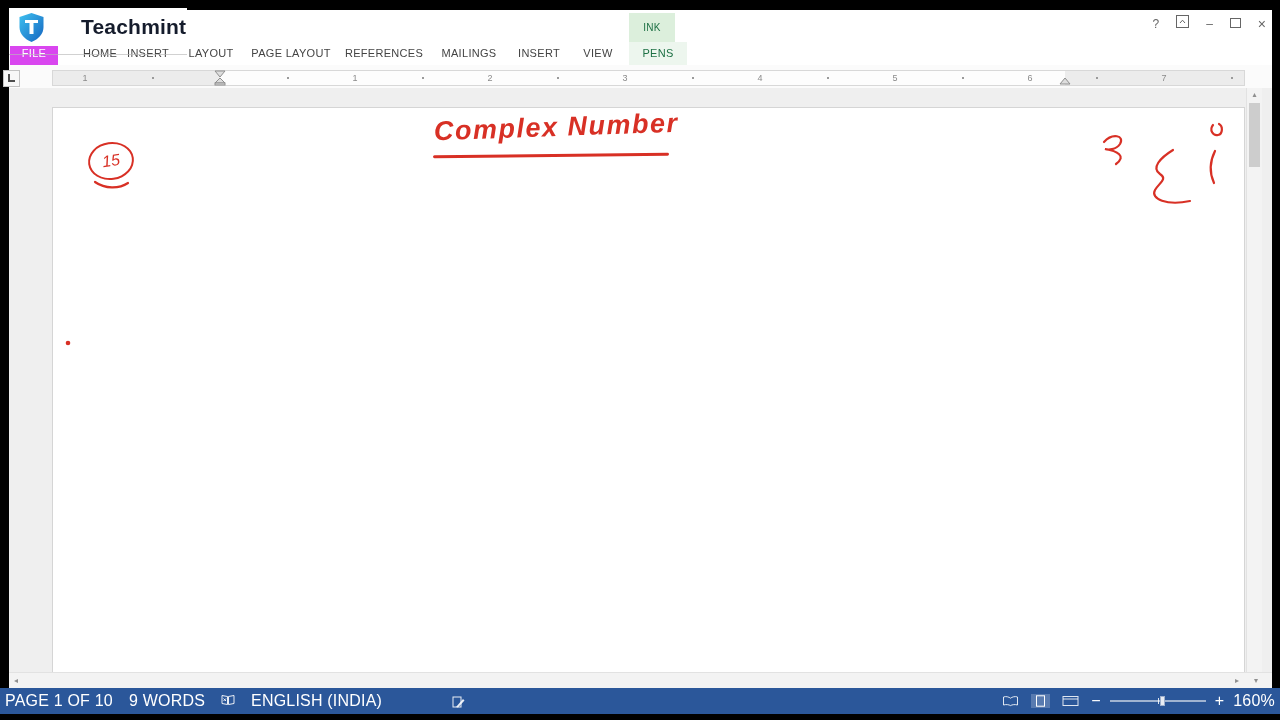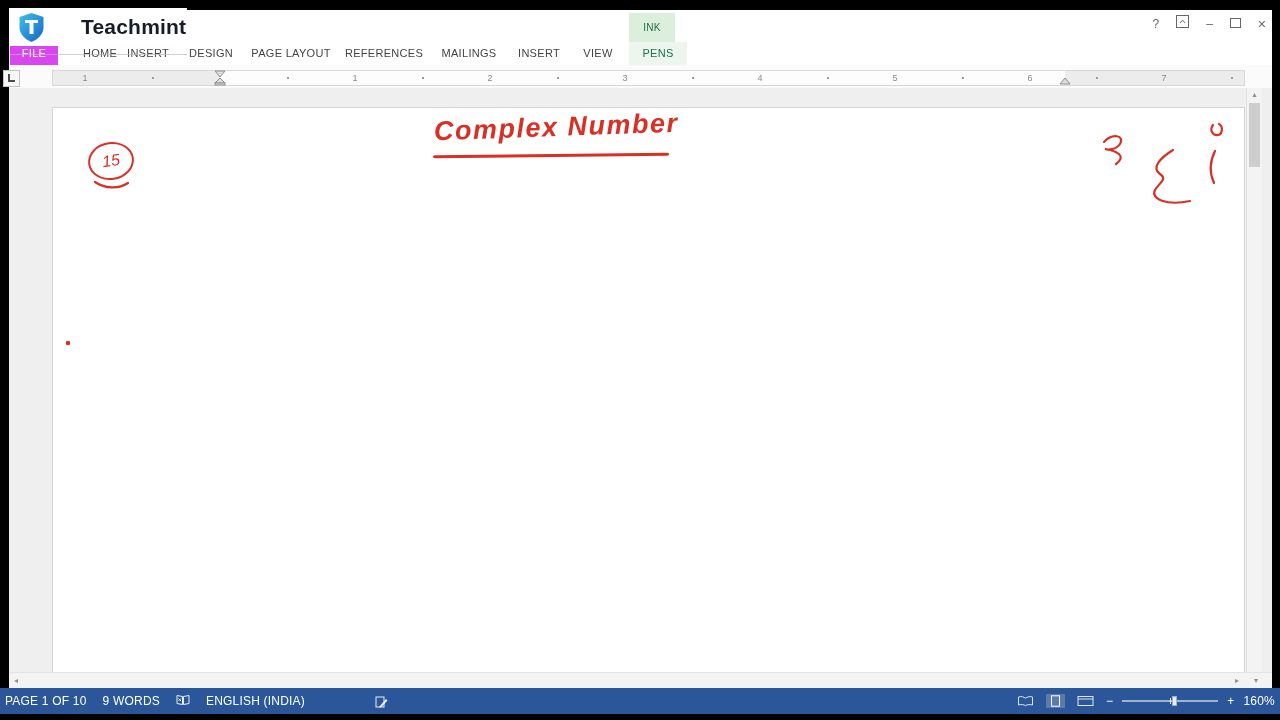--- a/index.html
+++ b/index.html
@@ -68,21 +68,21 @@
   .vthumb{position:absolute;left:2px;top:15px;width:11px;height:64px;background:#cdcdcd;}
   .hscroll{position:absolute;left:0;top:662px;width:1263px;height:16px;background:#f3f3f3;
            border-top:1px solid #e2e2e2;box-sizing:border-box;}
   .harrow{position:absolute;top:0;width:14px;height:15px;text-align:center;font-size:8px;
           line-height:15px;color:#8f8f8f;}
   .ha-left{left:0;} .ha-right{left:1221px;} .ha-corner{left:1240px;}
 
   
   .statusbar{position:absolute;left:0;top:688px;width:1280px;height:18px;background:#2b579a;
              color:#fff;display:flex;align-items:center;justify-content:space-between;
-             font-size:12px;letter-spacing:.2px;padding:13px 5px;box-sizing:border-box;}
+             font-size:16px;letter-spacing:.2px;padding:13px 5px;box-sizing:border-box;}
   .sb-left{display:flex;align-items:center;gap:16px;}
   .sb-right{display:flex;align-items:center;gap:9px;}
   .sb-item{white-space:nowrap;cursor:default;}
   .sb-ink{margin-left:54px;display:flex;align-items:center;}
   .view-active{background:rgba(255,255,255,.22);padding:1px 3px;}
   .view-btn{display:flex;align-items:center;padding:1px 3px;}
   .zoom-track{position:relative;width:96px;height:2px;background:rgba(255,255,255,.55);}
   .zoom-notch{position:absolute;left:50%;top:-2px;width:1px;height:6px;background:rgba(255,255,255,.85);}
   .zoom-thumb{position:absolute;left:52%;top:-4px;width:5px;height:10px;background:#e9edf4;
               border:1px solid #9fb0cd;box-sizing:border-box;}
@@ -124,21 +124,21 @@
     <svg width="22" height="22" viewBox="0 0 22 22">
         <circle cx="11" cy="8" r="3.4" fill="#9b9b9b"></circle>
         <path d="M4 19 C4 13.8 18 13.8 18 19 Z" fill="#9b9b9b"></path>
       </svg>
   </div>
 
   <div class="tabs">
     <span class="tab tab-file">FILE</span>
     <span class="tab t-home">HOME</span>
     <span class="tab t-insert">INSERT</span>
-    <span class="tab t-design">DESIGN</span>
+    <span class="tab t-design">LAYOUT</span>
     <span class="tab t-pagelayout">PAGE LAYOUT</span>
     <span class="tab t-references">REFERENCES</span>
     <span class="tab t-mailings">MAILINGS</span>
     <span class="tab t-review">INSERT</span>
     <span class="tab t-view">VIEW</span>
     <span class="tab tab-pens">PENS</span>
   </div>
 
   <div class="ruler-row">
     <div class="ruler">

